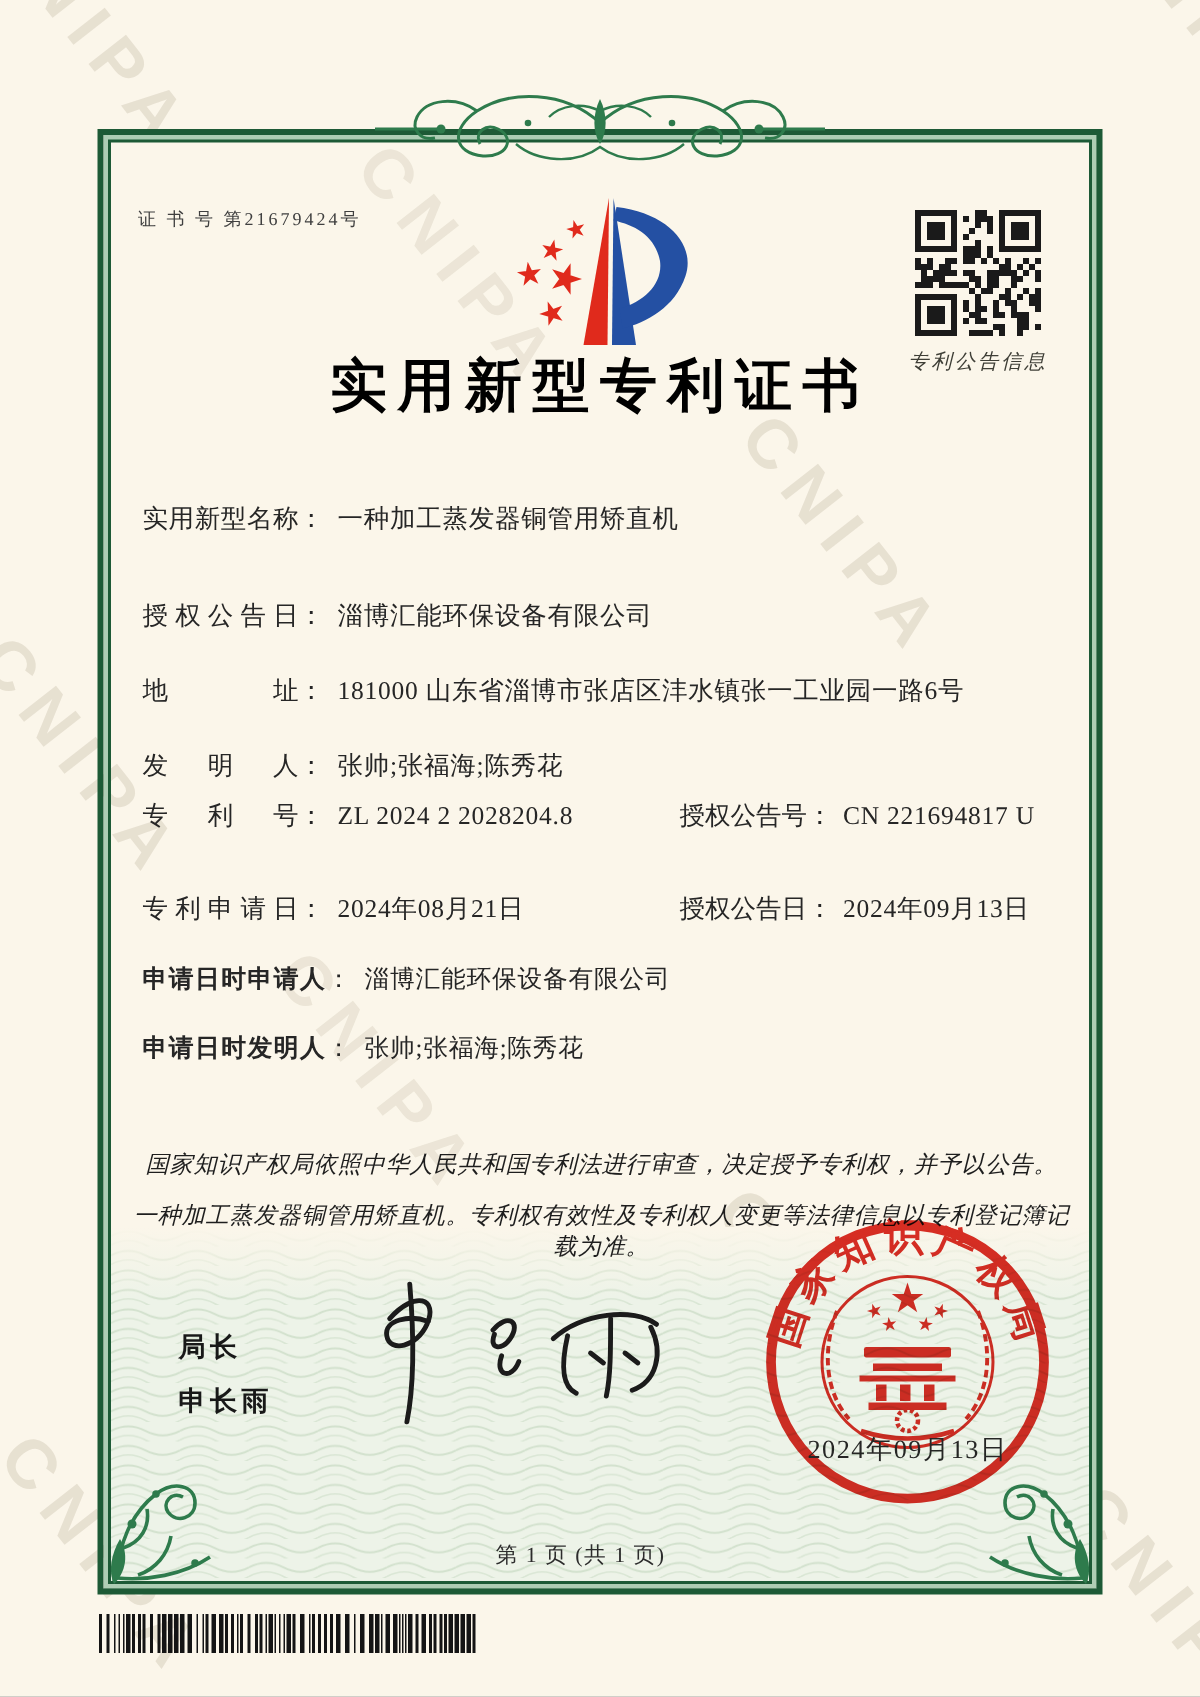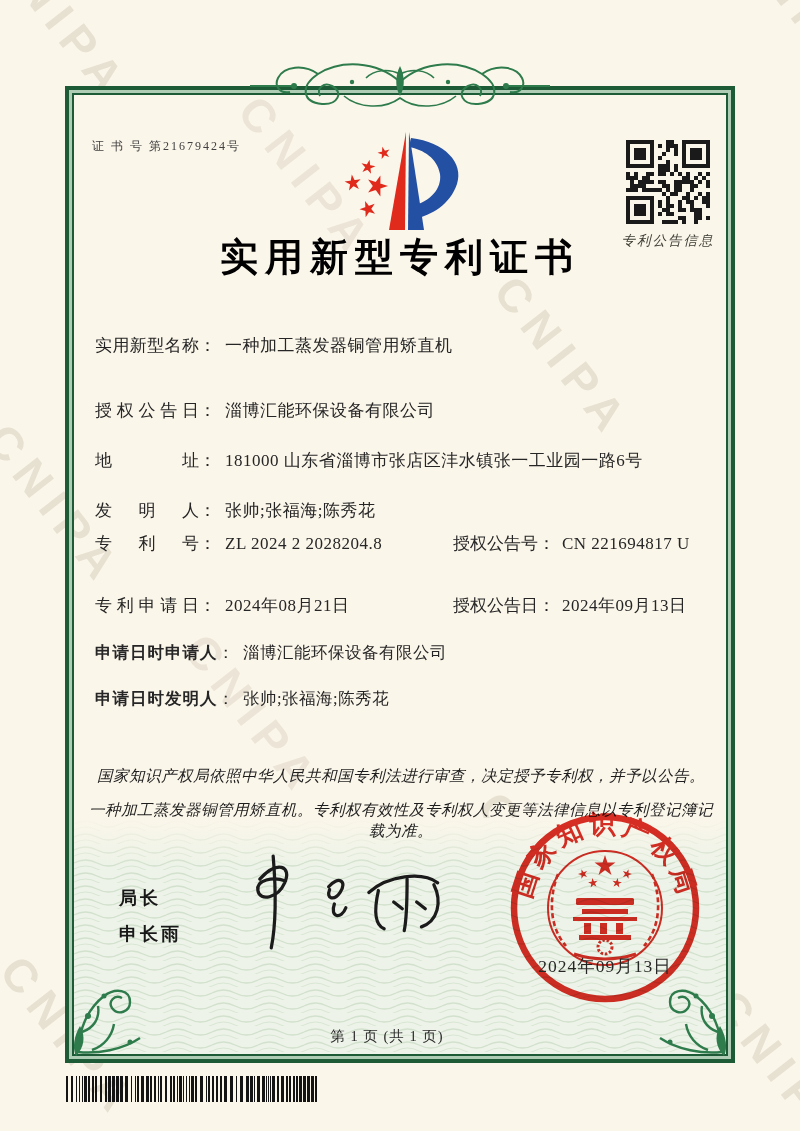--- a/index.html
+++ b/index.html
@@ -28,21 +28,21 @@
     position:absolute; left:0; top:0; width:100%; height:48px;
     background:linear-gradient(#fbf6ea, rgba(251,246,234,0));
   }
   .ornament-top { position:absolute; left:248px; top:52px; width:304px; height:66px; }
   .corner-orn { position:absolute; width:82px; height:92px; }
   .corner-orn.left { left:70px; top:966px; }
   .corner-orn.right { left:648px; top:966px; transform:scaleX(-1); }
 
   .cert-no { position:absolute; left:92px; top:138px; font-size:12px; letter-spacing:2px; color:#404040;text-align:center; }
   .logo { position:absolute; left:327px; top:126px; width:150px; height:106px; }
-  .qr-wrap { position:absolute; left:608px; top:140px; width:120px; text-align:center; }
+  .qr-wrap { position:absolute; left:592px; top:140px; width:120px; text-align:center; }
   .qr-wrap svg { display:block; margin:0 auto; background:#fbf6ea; }
   .qr-label { margin-top:8px; font-size:13.5px; letter-spacing:2px; color:#3e3e36; font-style:italic; }
 
   .title {
     position:absolute; left:0; top:232px; width:100%; text-align:center;
     font-size:38px; font-weight:bold; letter-spacing:7px; color:#000000;
   }
 
   .row { position:absolute; left:95px; width:616px; height:26px; font-size:17px; color:#262626; white-space:nowrap; }
   .lab { display:inline-block; width:104px; text-align:justify; text-align-last:justify; vertical-align:bottom; }

